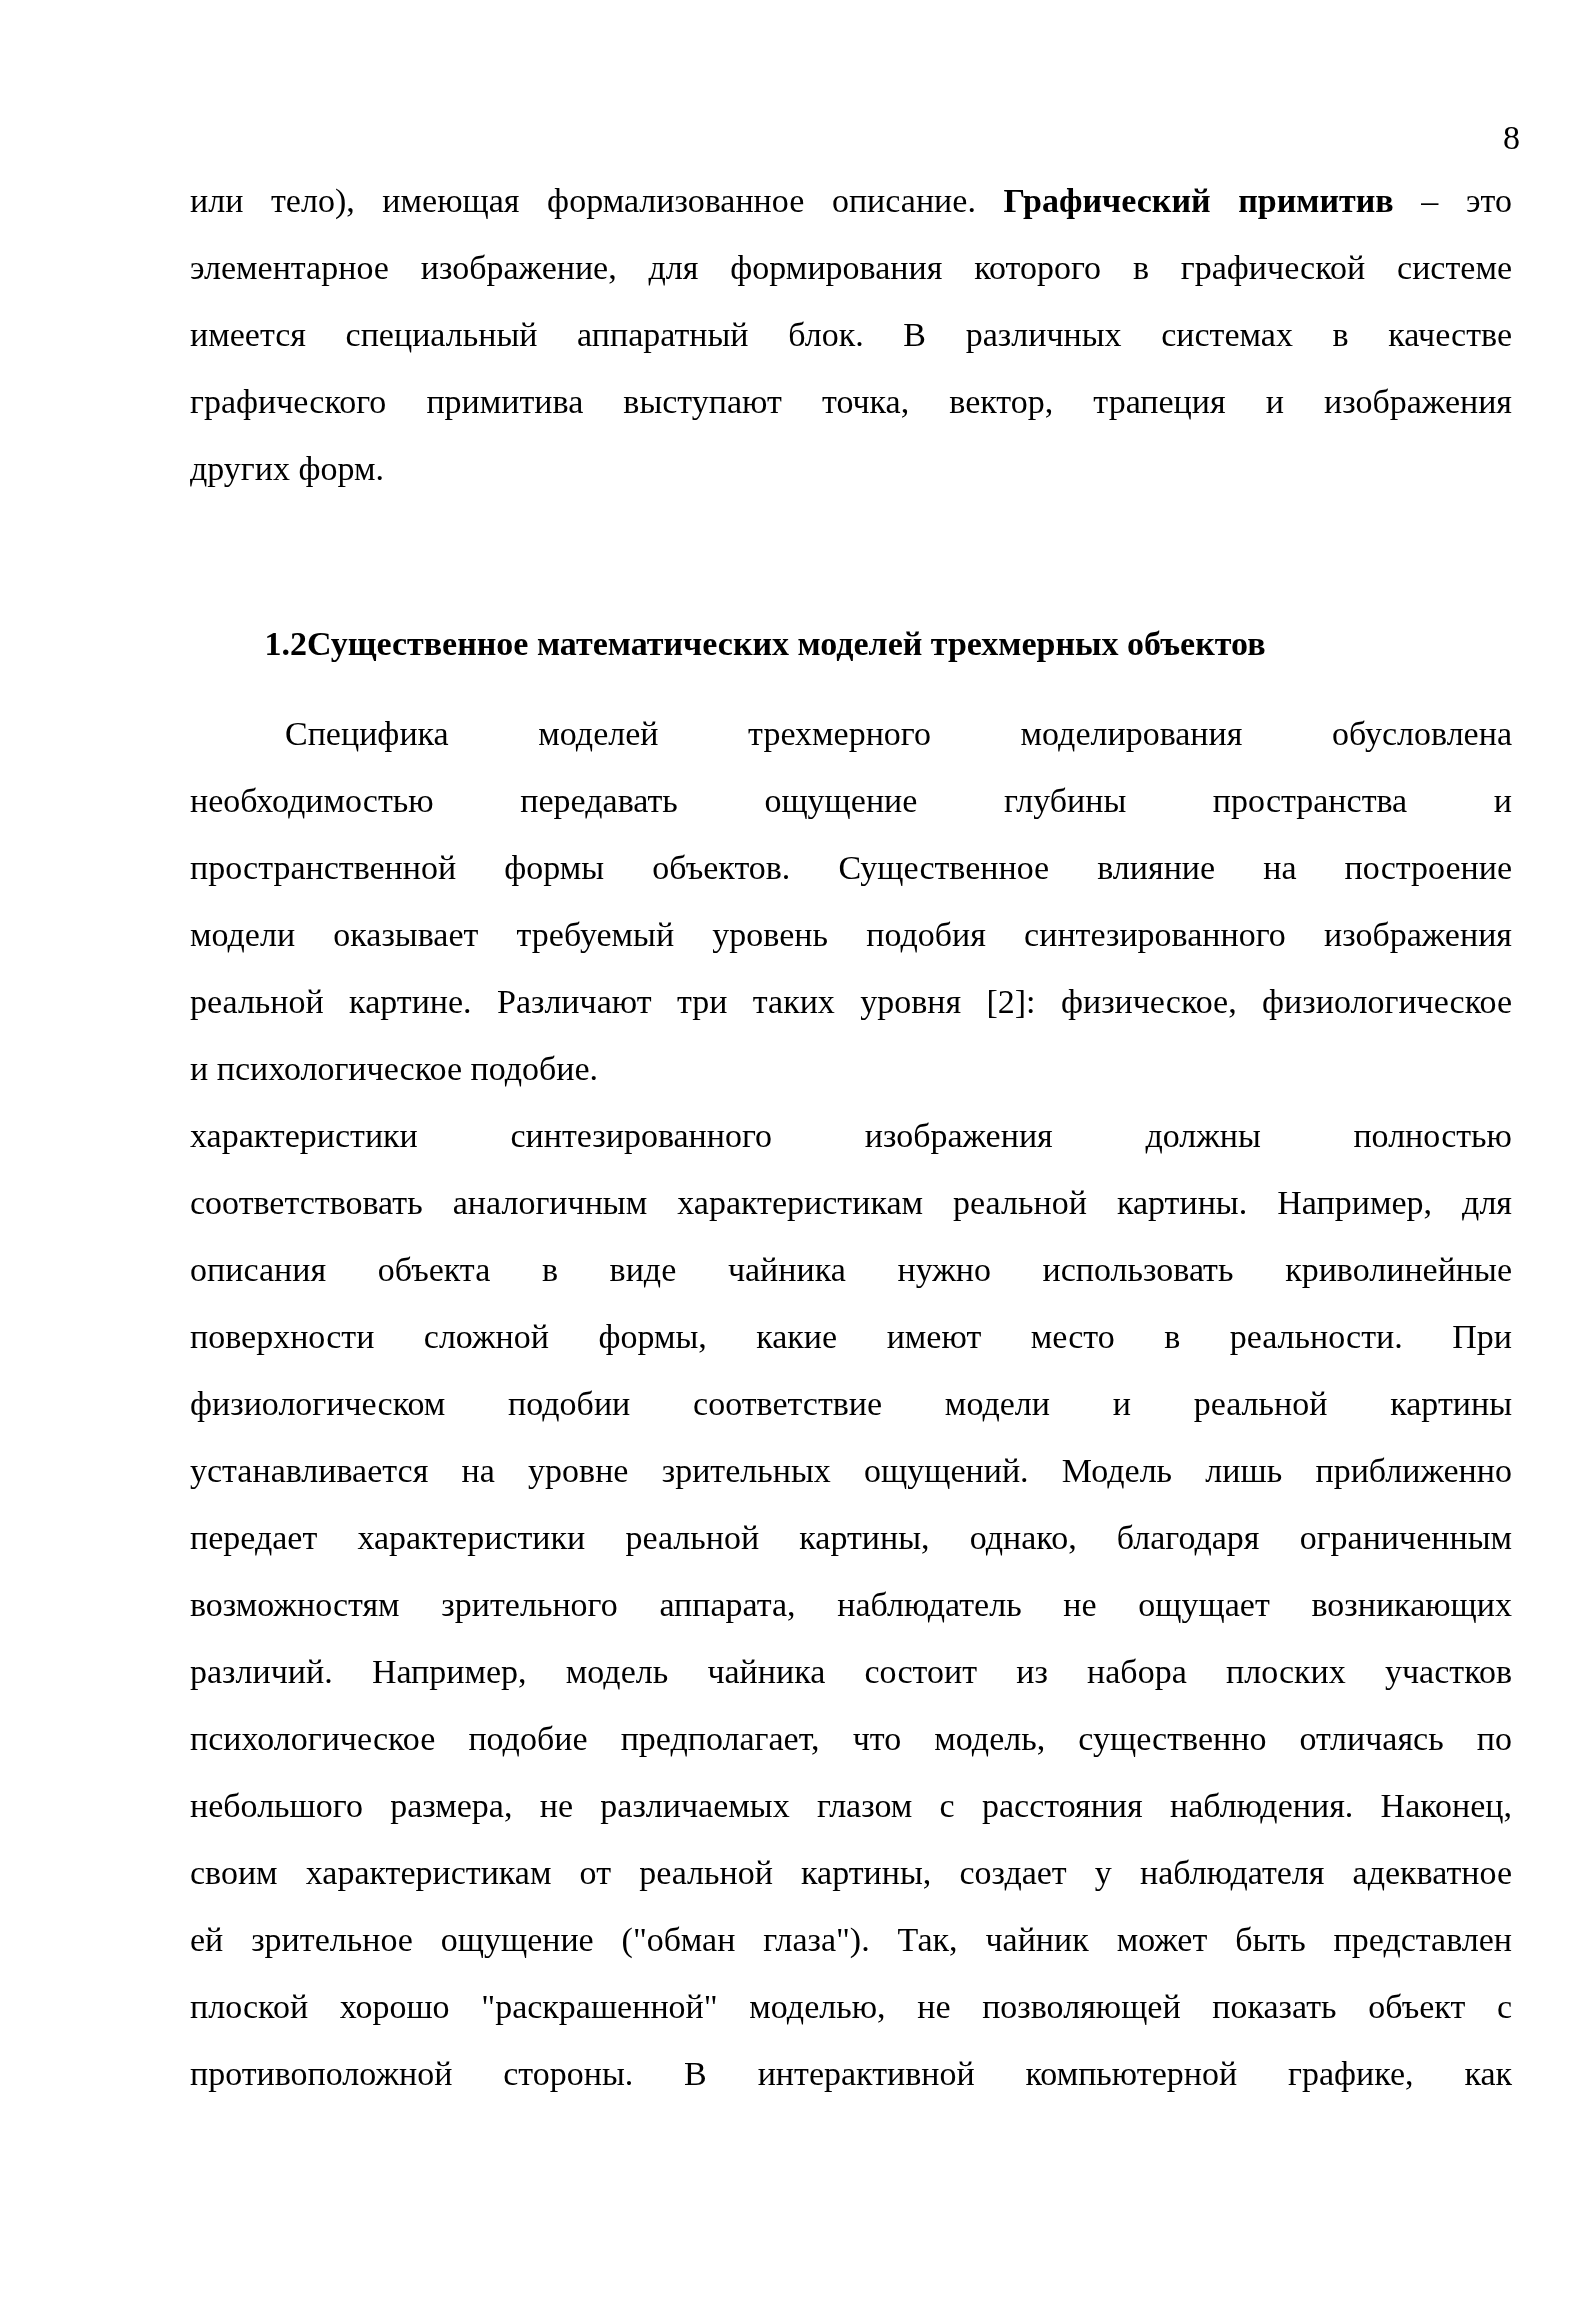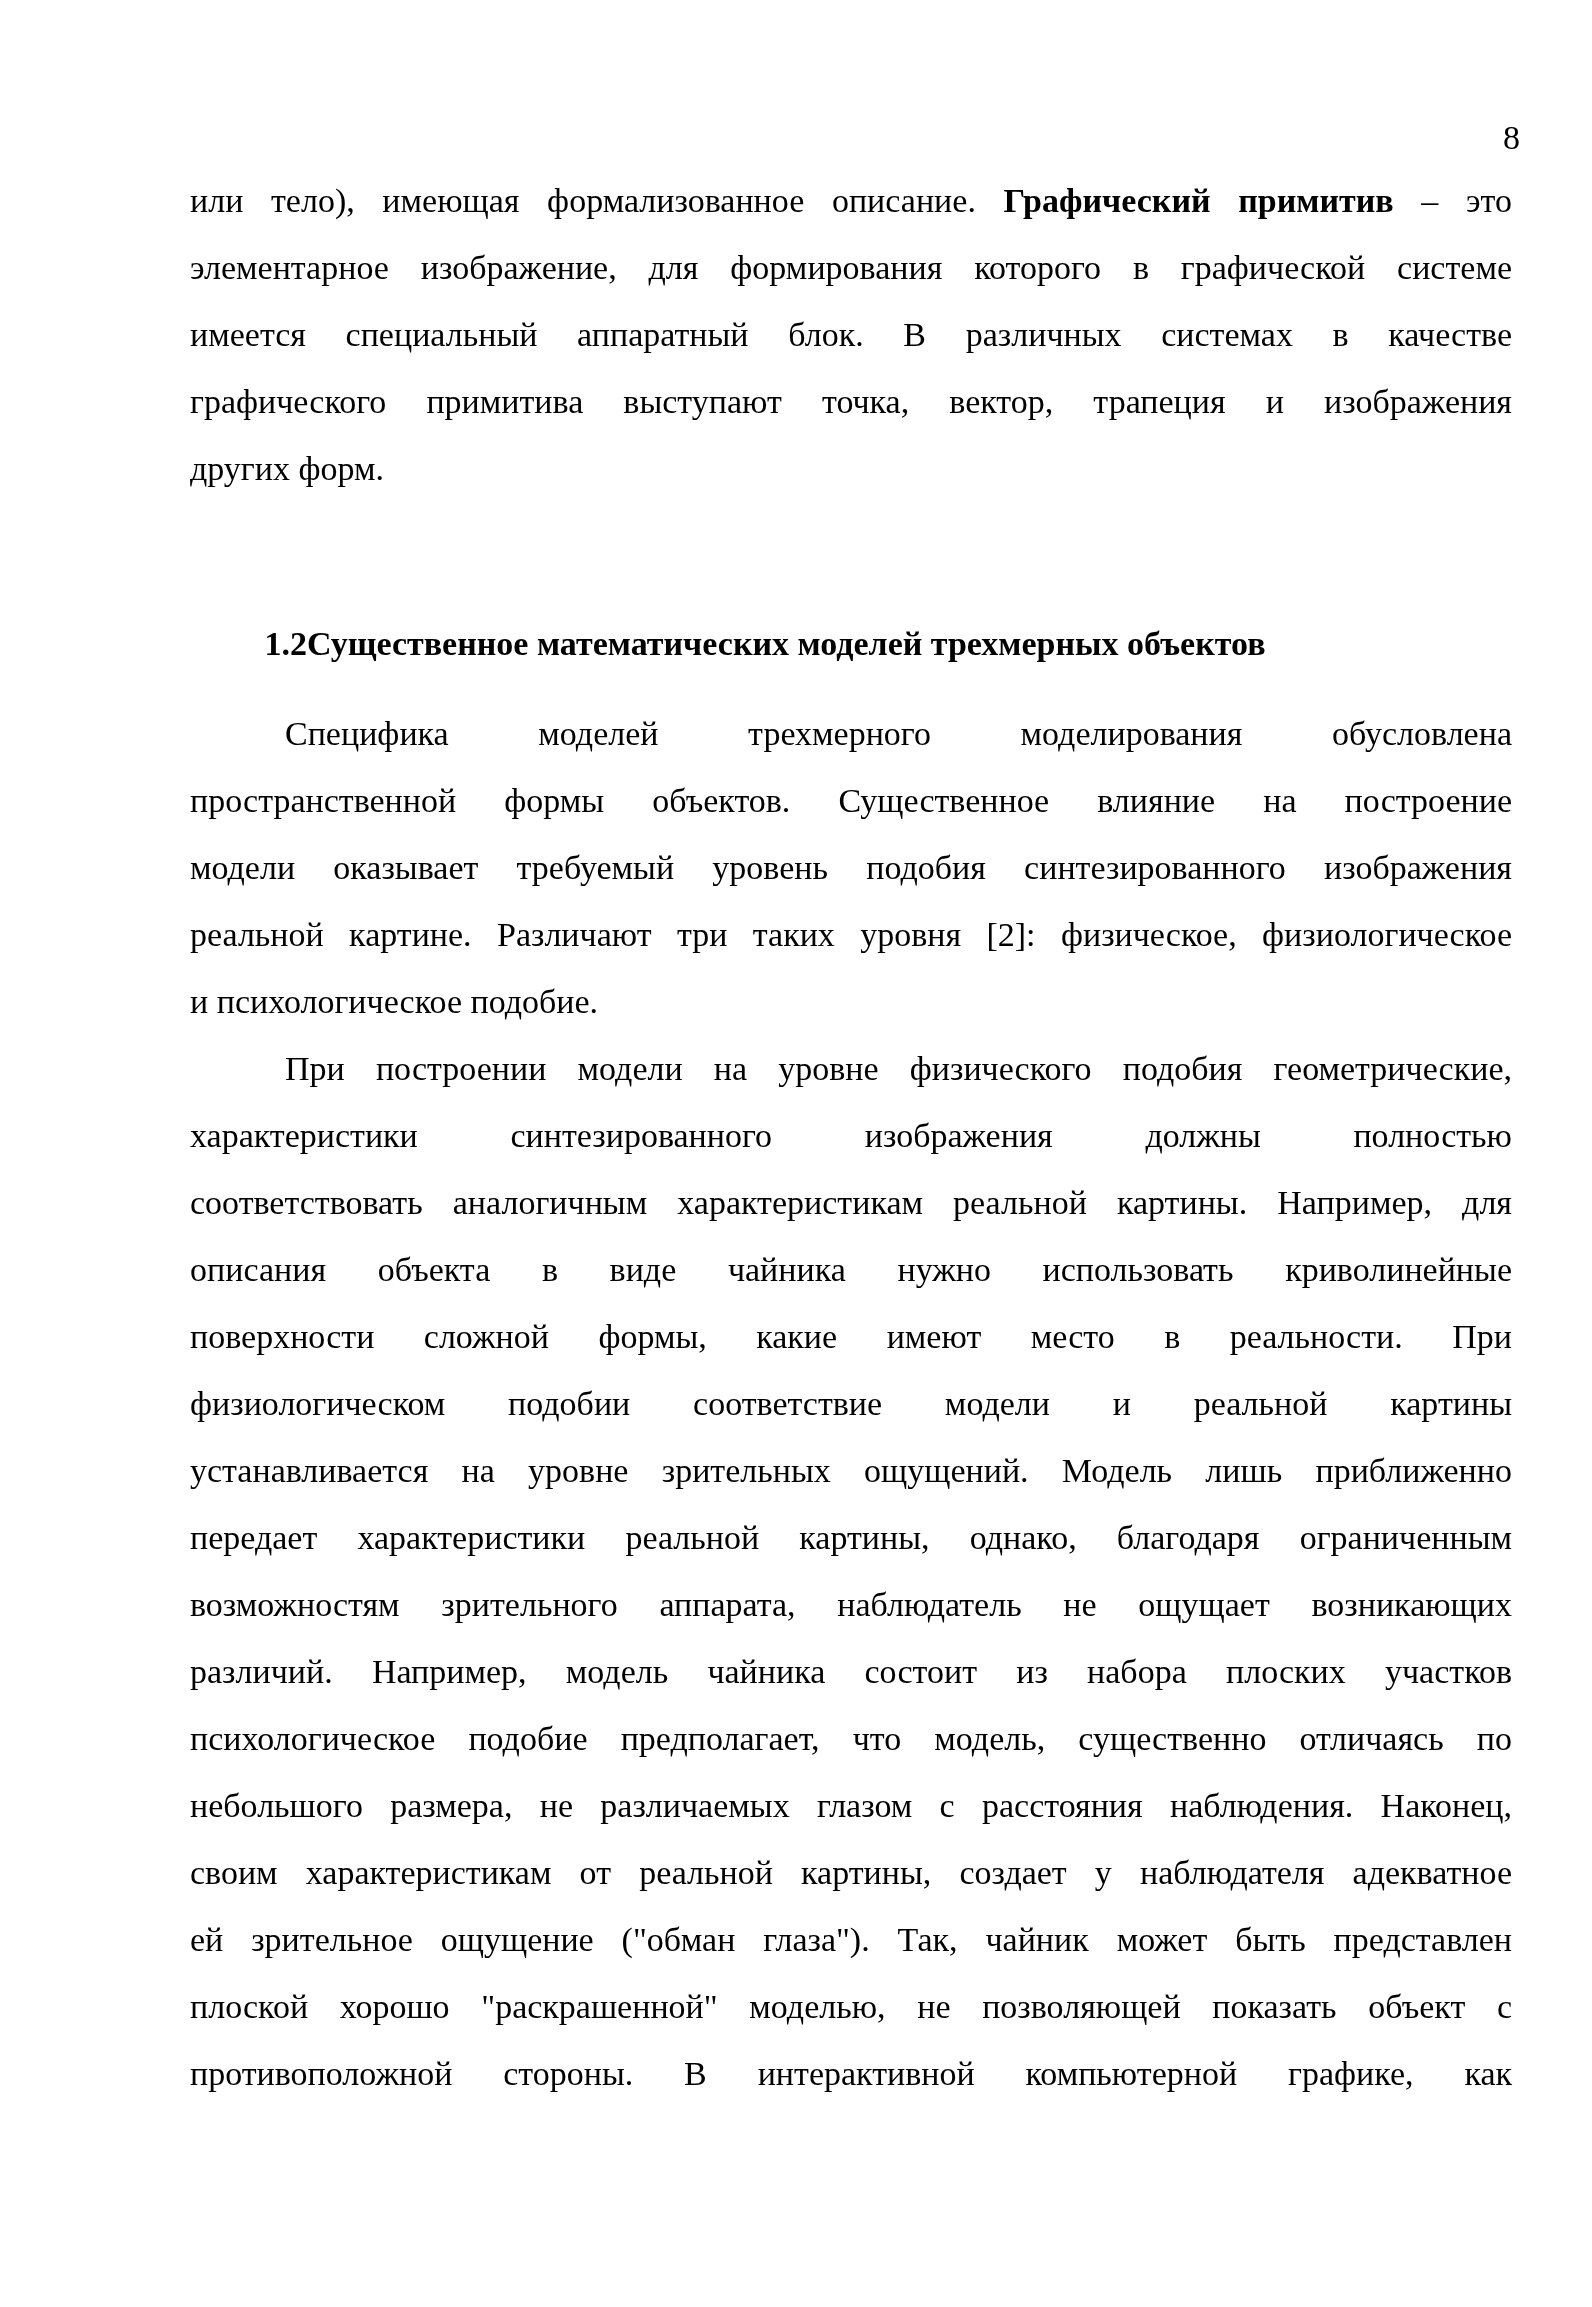--- a/index.html
+++ b/index.html
@@ -66,27 +66,27 @@
         <div class="line"><span>имеется специальный аппаратный блок. В различных системах в качестве</span></div>
         <div class="line"><span>графического примитива выступают точка, вектор, трапеция и изображения</span></div>
         <div class="line no-justify"><span>других форм.</span></div>
       </div>
       <div class="heading">
         <span class="hnum">1.2</span>
         <span class="htitle">Существенное математических моделей трехмерных объектов</span>
       </div>
       <div class="para">
         <div class="line indent"><span>Специфика моделей трехмерного моделирования обусловлена</span></div>
+        <div class="line"><span>необходимостью передавать ощущение глубины пространства и</span></div>
         <div class="line"><span>пространственной формы объектов.  Существенное влияние на построение</span></div>
         <div class="line"><span>модели оказывает требуемый уровень подобия синтезированного изображения</span></div>
         <div class="line"><span>реальной картине. Различают три таких уровня [2]: физическое, физиологическое</span></div>
         <div class="line no-justify"><span>и психологическое подобие.</span></div>
       </div>
       <div class="para">
-        <div class="line indent"><span>При построении модели на уровне физического подобия геометрические,</span></div>
         <div class="line"><span>характеристики синтезированного изображения должны полностью</span></div>
         <div class="line"><span>соответствовать аналогичным характеристикам реальной картины.  Например, для</span></div>
         <div class="line"><span>описания объекта в виде чайника нужно использовать криволинейные</span></div>
         <div class="line"><span>поверхности сложной формы, какие имеют место в реальности.  При</span></div>
         <div class="line"><span>физиологическом подобии  соответствие модели и реальной картины</span></div>
         <div class="line"><span>устанавливается на уровне зрительных ощущений. Модель лишь приближенно</span></div>
         <div class="line"><span>передает характеристики реальной картины, однако, благодаря ограниченным</span></div>
         <div class="line"><span>возможностям зрительного аппарата, наблюдатель не ощущает возникающих</span></div>
         <div class="line"><span>различий.  Например, модель чайника состоит из  набора плоских участков</span></div>
         <div class="line"><span>психологическое подобие предполагает, что модель, существенно отличаясь по</span></div>

